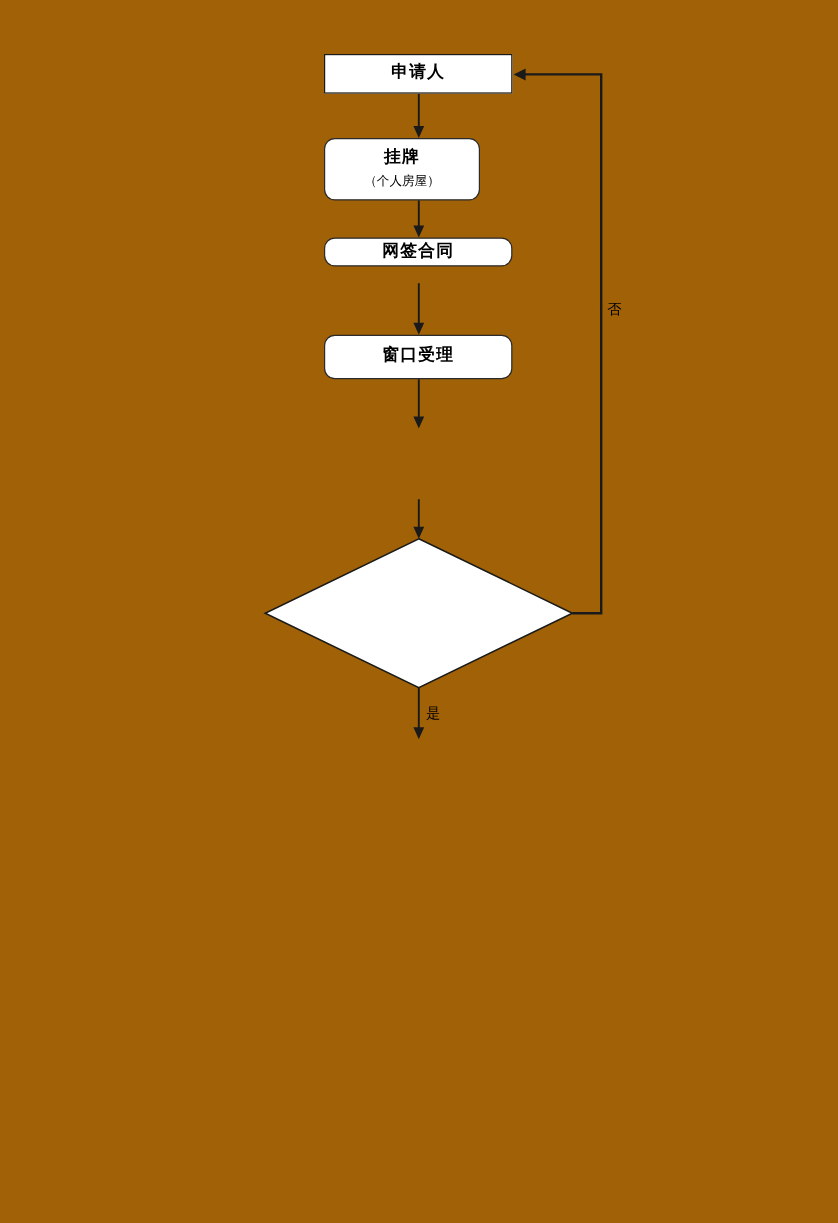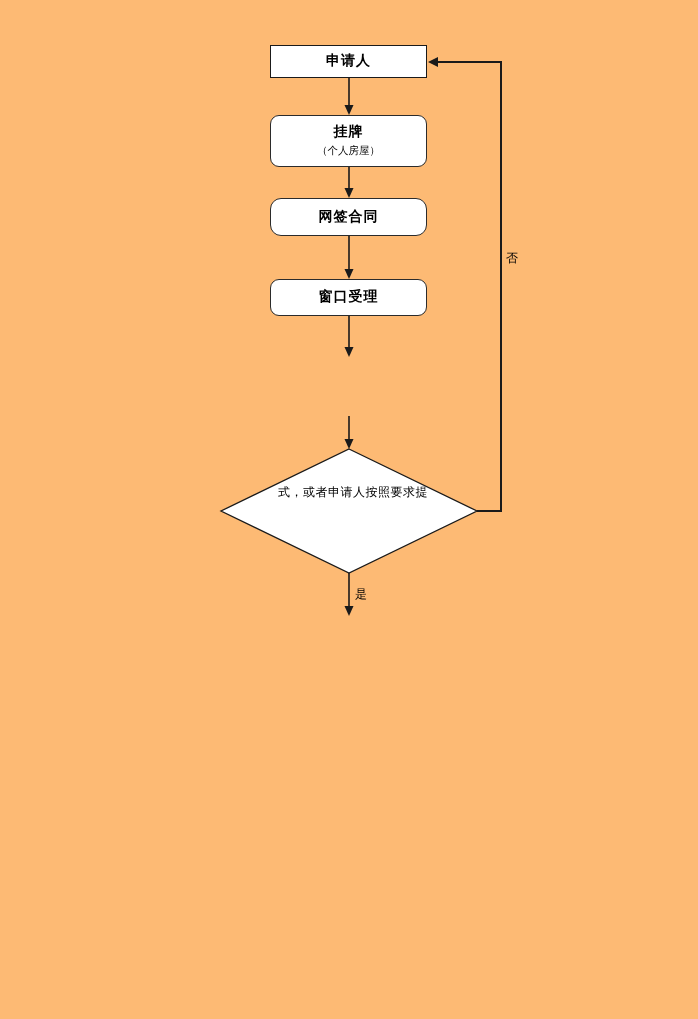--- a/index.html
+++ b/index.html
@@ -1,20 +1,20 @@
 <!DOCTYPE html>
 <html><head>
 <meta charset="utf-8">
 <style>
   html, body { margin: 0; padding: 0; background: #ffffff; }
   .page {
     position: relative;
     width: 698px;
     height: 1019px;
-    background: #fdba74;
+    background: #a16207;
     font-family: "Liberation Serif", serif;
     color: #000000;
     overflow: hidden;
   }
   .connector-layer {
     position: absolute;
     left: 0; top: 0;
     width: 698px; height: 1019px;
   }
   .node {
@@ -106,35 +106,34 @@
       <polygon points="349,616 344.5,606 353.5,606" fill="#1a1a1a"></polygon>
     </g>
 
     <polygon points="349,449 477,511 349,573 221,511" fill="#ffffff" stroke="#1a1a1a" stroke-width="1.3"></polygon>
   </svg>
 
   <div class="node rect" style="left:270px; top:45px; width:157px; height:33px;">
     <div class="label">申请人</div>
   </div>
 
-  <div class="node rounded" style="left:270px; top:115px; width:157px; height:52px;">
+  <div class="node rounded" style="left:270px; top:115px; width:130px; height:52px;">
     <div class="label">挂牌</div>
     <div class="sublabel">（个人房屋）</div>
   </div>
 
-  <div class="node rounded" style="left:270px; top:198px; width:157px; height:38px;border-radius:11px;">
+  <div class="node rounded" style="left:270px; top:198px; width:157px; height:24px;">
     <div class="label">网签合同</div>
   </div>
 
   <div class="node rounded" style="left:270px; top:279px; width:157px; height:37px;">
     <div class="label">窗口受理</div>
   </div>
 
 
   <div class="diamond-text" style="left:278px; top:479px;">
-    <div>式，或者申请人按照要求提</div>
   </div>
 
   <span class="edge-label" style="left:506px; top:252px;">否</span>
   <span class="edge-label" style="left:355px; top:588px;">是</span>
 
 
 </div>
 
 </body></html>

